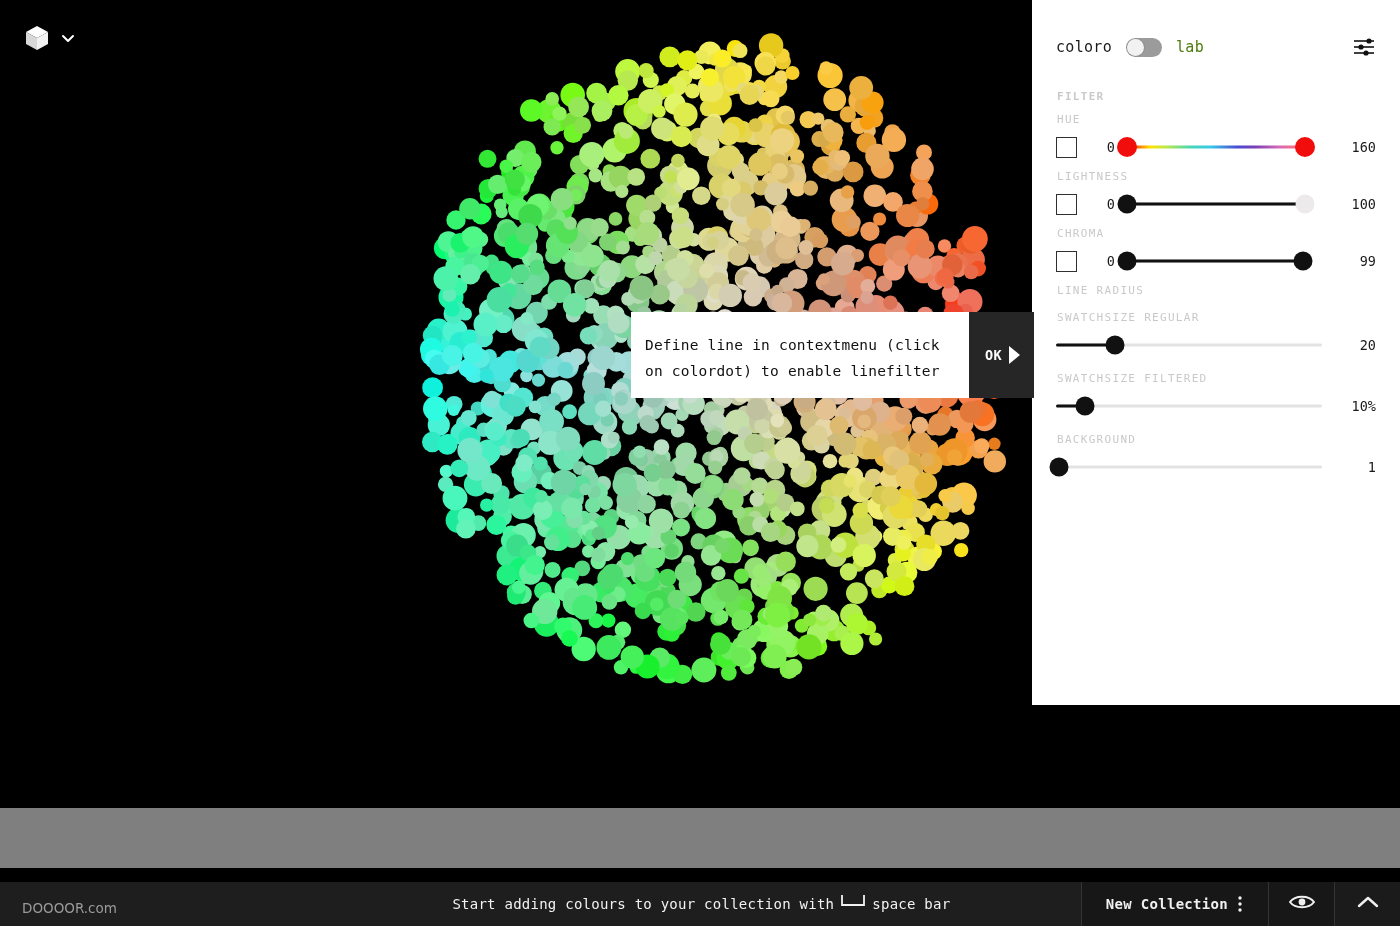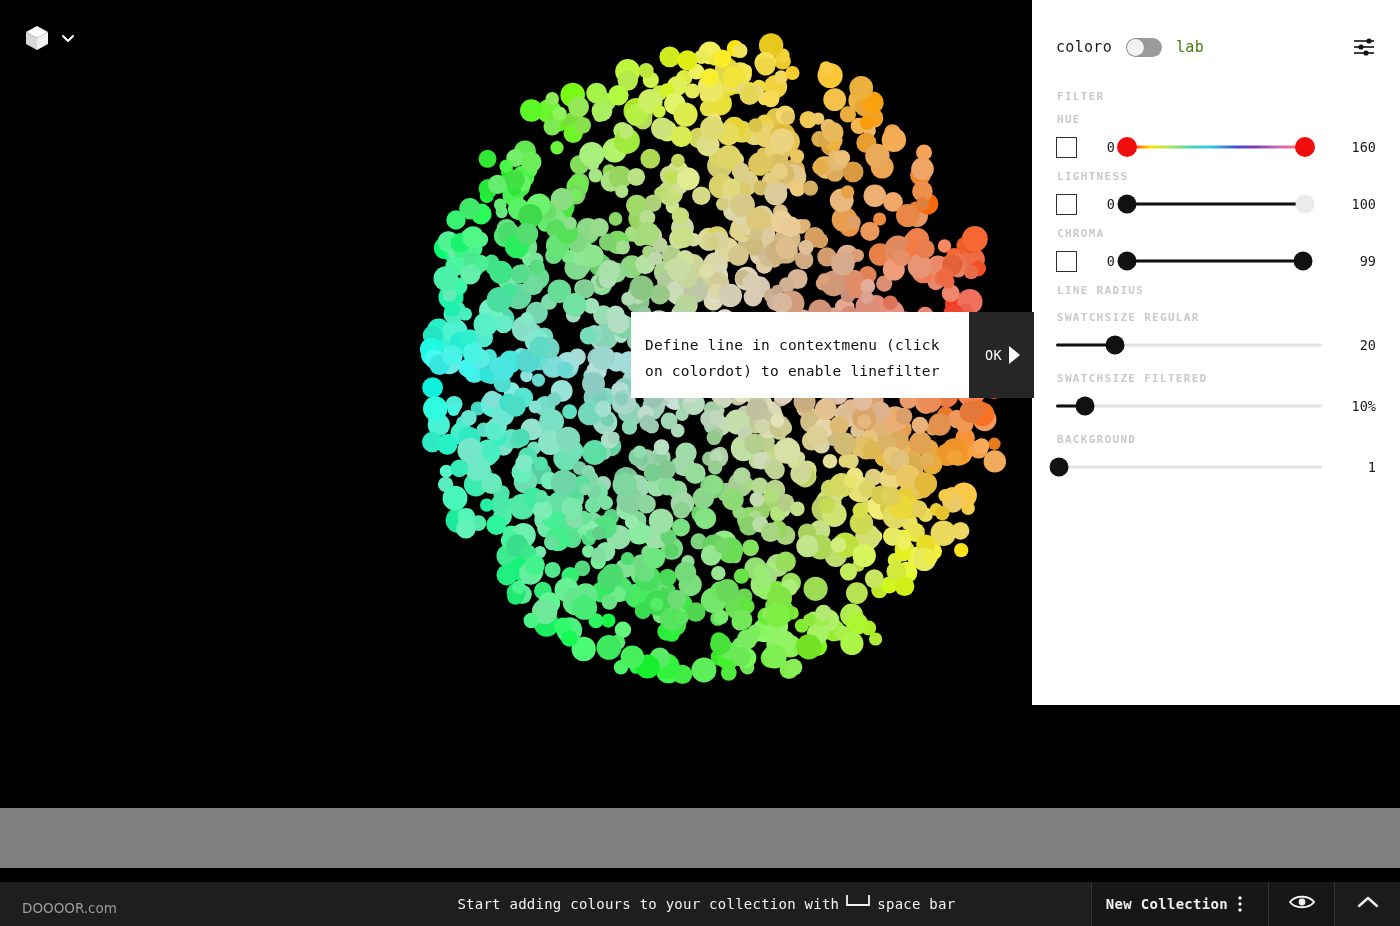--- a/index.html
+++ b/index.html
@@ -38,21 +38,21 @@
     width:338px;
     padding:20px 16px 14px 14px;
     font-size:14.5px;line-height:26px;
     letter-spacing:0.2px;
     box-sizing:border-box;
   }
   #tooltip-ok{
     background:#262626;color:#fff;
     display:flex;align-items:center;justify-content:center;
     padding:0 14px 0 16px;
-    font-size:13.5px;font-weight:normal;letter-spacing:.4px;
+    font-size:13.5px;font-weight:bold;letter-spacing:.4px;
     position:relative;
   }
   #tooltip-arrow{
     width:0;height:0;
     border-top:9px solid transparent;
     border-bottom:9px solid transparent;
     border-left:11px solid #fff;
     margin-left:7px;
   }
 
@@ -79,21 +79,21 @@
     box-shadow:0 0 0 1px rgba(0,0,0,.07);
   }
   #mode-right{font-size:15px;color:#4d7c0f;letter-spacing:.3px;}
   #panel-settings-icon{margin-left:auto;cursor:pointer;display:flex;}
 
   .group-label{
     font-size:11px;font-weight:bold;letter-spacing:1.3px;
     color:#c9c9c9;margin:0 0 10px 1px;text-transform:uppercase;
   }
   .section-label{
-    font-size:11px;font-weight:bold;letter-spacing:1.3px;
+    font-size:11px;font-weight:normal;letter-spacing:1.3px;
     color:#c9c9c9;margin:4px 0 2px 1px;text-transform:uppercase;
   }
 
   .filter-row{
     display:flex;align-items:center;height:38px;margin-bottom:2px;
   }
   .chk{
     width:21px;height:21px;border:1.6px solid #303030;
     background:#fff;flex:none;cursor:pointer;box-sizing:border-box;
   }
@@ -156,21 +156,21 @@
   #brand span{font-size:13.5px;color:#9b9b9b;font-family:"DejaVu Sans","Liberation Sans",sans-serif;}
   #hint-area{
     flex:1;display:flex;align-items:center;justify-content:center;
     font-size:14px;letter-spacing:.25px;color:#f2f2f2;
   }
   #hint-area .spacekey{
     display:inline-block;margin:0 6px;position:relative;top:-2px;
   }
   #collection-cell{
     display:flex;align-items:center;gap:0;
-    padding:0 16px 0 14px;flex:none;
+    padding:0 16px 0 24px;flex:none;
     border-left:1px solid #343434;background:#171717;
   }
   #collection-name{font-size:14px;letter-spacing:.3px;font-weight:bold;}
   #collection-menu{
     width:24px;display:flex;align-items:center;justify-content:center;
     cursor:pointer;
   }
   .cell-btn{
     width:65px;flex:none;display:flex;align-items:center;justify-content:center;
     border-left:1px solid #343434;background:#171717;cursor:pointer;

